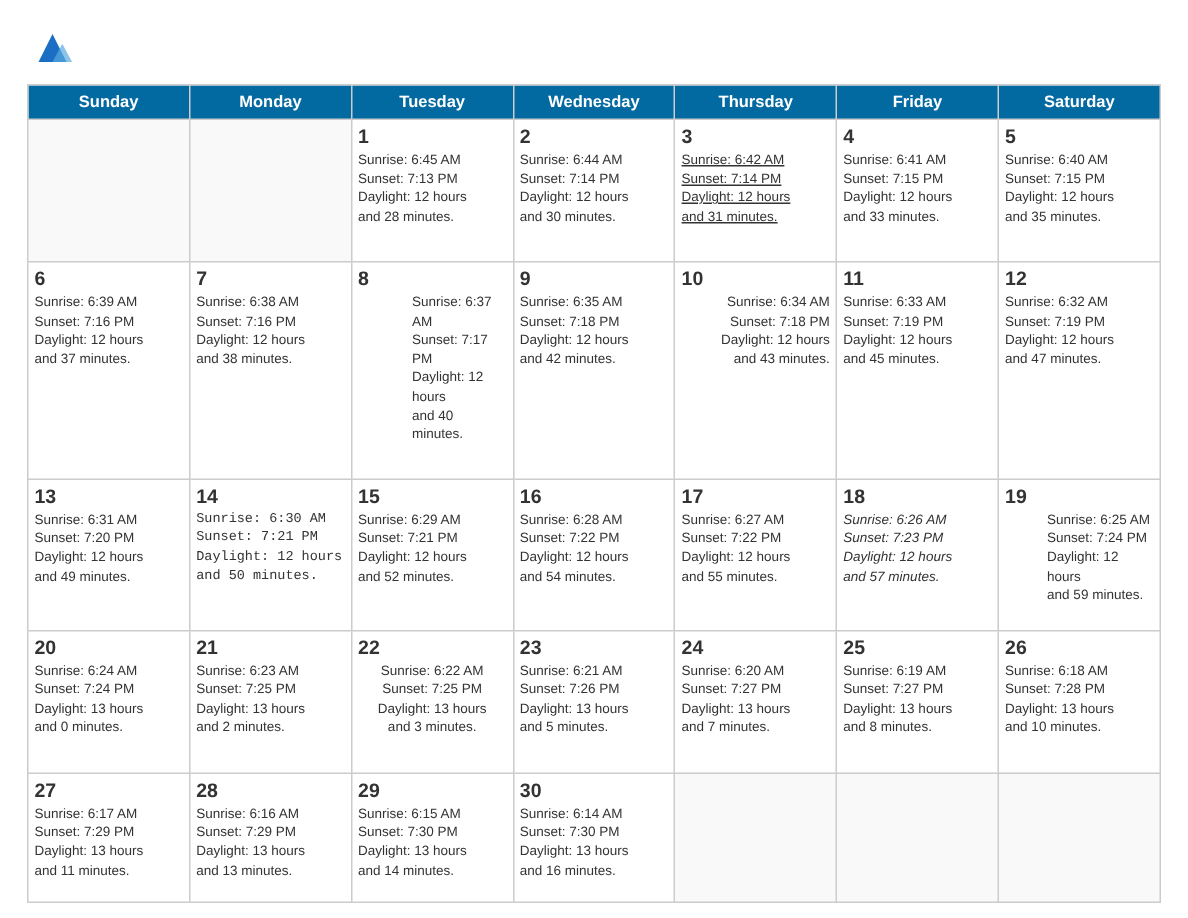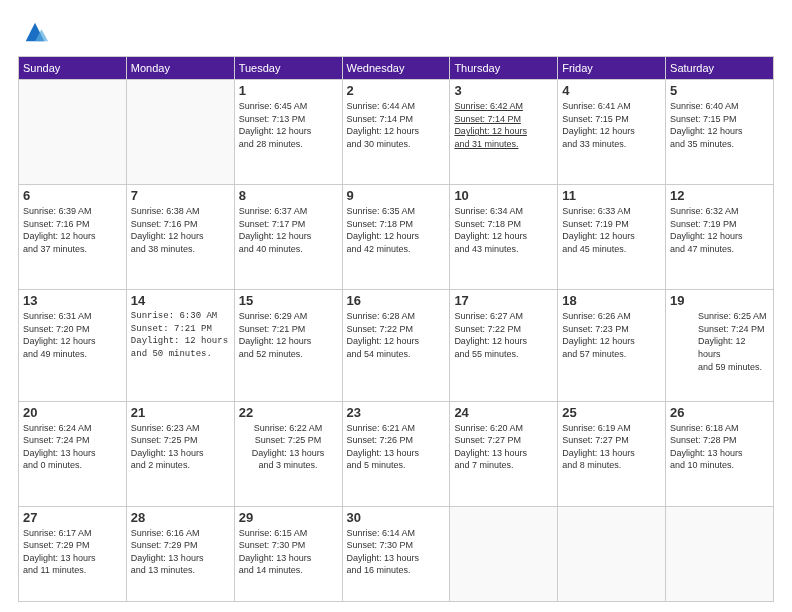--- a/index.html
+++ b/index.html
@@ -45,26 +45,26 @@
     .title-location {
       font-size: 14px;
       color: #555;
     }
     .calendar {
       width: 100%;
       border-collapse: collapse;
       flex: 1;
     }
     .calendar th {
-      background-color: #4c1d95;
+      background-color: #0369a1;
       color: #fff;
       font-size: 11px;
-      font-weight: normal;
+      font-weight: bold;
       padding: 5px 4px;
-      text-align: left;
+      text-align: center;
       border: 1px solid #ccc;
     }
     .calendar td {
       border: 1px solid #ccc;
       vertical-align: top;
       padding: 3px 4px;
       font-size: 9.5px;
       color: #333;
       width: calc(100% / 7);
       height: 82px;
@@ -174,35 +174,35 @@
           </td>
           <td>
             <span class="day-number">7</span>
             <div class="day-info" style="white-space: pre-line;">Sunrise: 6:38 AM
 Sunset: 7:16 PM
 Daylight: 12 hours
 and 38 minutes.</div>
           </td>
           <td>
             <span class="day-number">8</span>
-            <div class="day-info" style="white-space: pre-line;">Sunrise: 6:37 AM
+            <div class="day-info" style="white-space: pre-line; margin-left: 36px;">Sunrise: 6:37 AM
 Sunset: 7:17 PM
 Daylight: 12 hours
 and 40 minutes.</div>
           </td>
           <td>
             <span class="day-number">9</span>
             <div class="day-info" style="white-space: pre-line;">Sunrise: 6:35 AM
 Sunset: 7:18 PM
 Daylight: 12 hours
 and 42 minutes.</div>
           </td>
           <td>
             <span class="day-number">10</span>
-            <div class="day-info" style="white-space: pre-line;">Sunrise: 6:34 AM
+            <div class="day-info" style="white-space: pre-line; text-align: right;">Sunrise: 6:34 AM
 Sunset: 7:18 PM
 Daylight: 12 hours
 and 43 minutes.</div>
           </td>
           <td>
             <span class="day-number">11</span>
             <div class="day-info" style="white-space: pre-line;">Sunrise: 6:33 AM
 Sunset: 7:19 PM
 Daylight: 12 hours
 and 45 minutes.</div>
@@ -246,21 +246,21 @@
           </td>
           <td>
             <span class="day-number">17</span>
             <div class="day-info" style="white-space: pre-line;">Sunrise: 6:27 AM
 Sunset: 7:22 PM
 Daylight: 12 hours
 and 55 minutes.</div>
           </td>
           <td>
             <span class="day-number">18</span>
-            <div class="day-info" style="white-space: pre-line;">Sunrise: 6:26 AM
+            <div class="day-info" style="white-space: pre-line; font-style: italic;">Sunrise: 6:26 AM
 Sunset: 7:23 PM
 Daylight: 12 hours
 and 57 minutes.</div>
           </td>
           <td>
             <span class="day-number">19</span>
             <div class="day-info" style="white-space: pre-line; margin-left: 28px;">Sunrise: 6:25 AM
 Sunset: 7:24 PM
 Daylight: 12 hours
 and 59 minutes.</div>

